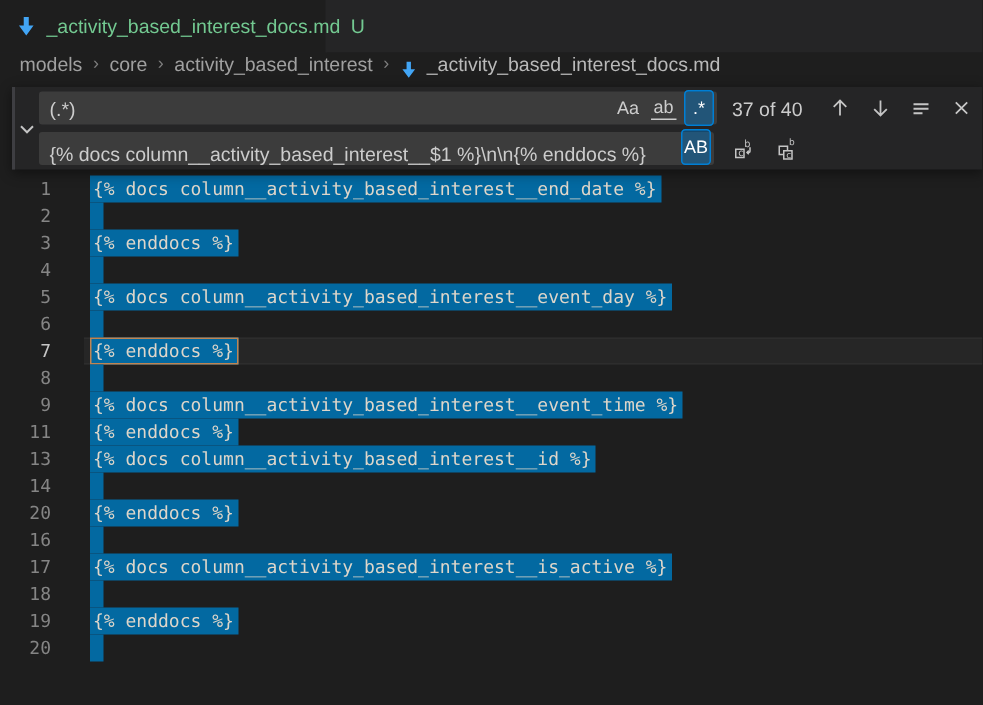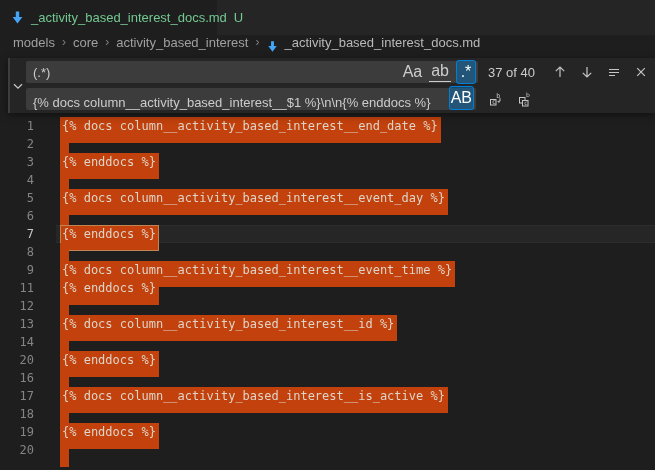--- a/index.html
+++ b/index.html
@@ -32,37 +32,37 @@
   .toggle-col { width:24px; display:flex; align-items:center; justify-content:center; cursor:pointer; }
   .rows { flex:1; display:flex; flex-direction:column; justify-content:center; gap:5px; padding-right:8px; }
   .frow { display:flex; align-items:center; height:22px; }
   .input { background:#3c3c3c; height:22px; display:flex; align-items:center;
            color:#cccccc; font-size:13px; padding-left:7px; border-radius:2px; }
   .find-input { width:452px; }
   .replace-input { width:450px;align-items:flex-end; }
   .input .value { flex:1; white-space:nowrap; overflow:hidden; }
   .opts { display:flex; gap:3px; margin-right:2px; align-items:center; }
   .opt { min-width:20px; height:24px; border-radius:3px; display:flex; align-items:center;
-         justify-content:center; color:#cccccc; font-size:16px; padding:0 2px; cursor:pointer; }
+         justify-content:center; color:#cccccc; font-size:12px; padding:0 2px; cursor:pointer; }
   .opt.active { background:rgba(0,122,204,.42); outline:1px solid #007fd4; outline-offset:-1px; color:#ffffff; }
   .opt .uline { border-bottom:1px solid #cccccc; padding:0 2px 1px 2px; }
   .count { margin-left:10px; color:#cccccc; font-size:13px; white-space:nowrap; min-width:62px; }
   .nav { display:flex; margin-left:auto; gap:7px; align-items:center; }
   .icon-btn { width:20px; height:20px; display:flex; align-items:center; justify-content:center;
               border-radius:3px; cursor:pointer; }
   .rbtns { display:flex; gap:9px; margin-left:10px; align-items:center; }
 
   
   .code-area { padding-top:60px; }
   .line { display:flex; height:18px; line-height:18px; position:relative;
           font-family:"DejaVu Sans Mono", monospace; font-size:12px; }
   .ln { width:34px; text-align:right; color:#858585; flex:none; font-size:12px; }
   .line.current .ln { color:#c6c6c6; }
   .code { margin-left:26px; position:relative; z-index:1; white-space:pre; }
-  .match { background:#c2410c; color:#ded6ca; display:inline-block; height:26px; padding:0 3px 0 2px; }
+  .match { background:#0369a1; color:#ded6ca; display:inline-block; height:18px; padding:0 3px 0 2px; }
   .match.chip { width:9px; padding:0; }
   .match.current-match { outline:1px solid #c08552; outline-offset:-1px; }
   .line.current::before { content:""; position:absolute; left:56px; right:0; top:0; bottom:0;
           background:#262626; border-top:1px solid #2d2d2d; border-bottom:1px solid #2d2d2d; }
 
   svg { display:block; }
   svg text { font-family:"DejaVu Sans", sans-serif; }
 </style>
 </head>
 <body>
@@ -208,24 +208,20 @@
       </div>
       <div class="line">
         <span class="ln">9</span>
         <span class="code"><span class="match">{% docs column__activity_based_interest__event_time %}</span></span>
       </div>
       <div class="line">
         <span class="ln">11</span>
         <span class="code"><span class="match">{% enddocs %}</span></span>
       </div>
       <div class="line">
-        <span class="ln">12</span>
-        <span class="code"><span class="match chip"></span></span>
-      </div>
-      <div class="line">
         <span class="ln">13</span>
         <span class="code"><span class="match">{% docs column__activity_based_interest__id %}</span></span>
       </div>
       <div class="line">
         <span class="ln">14</span>
         <span class="code"><span class="match chip"></span></span>
       </div>
       <div class="line">
         <span class="ln">20</span>
         <span class="code"><span class="match">{% enddocs %}</span></span>

